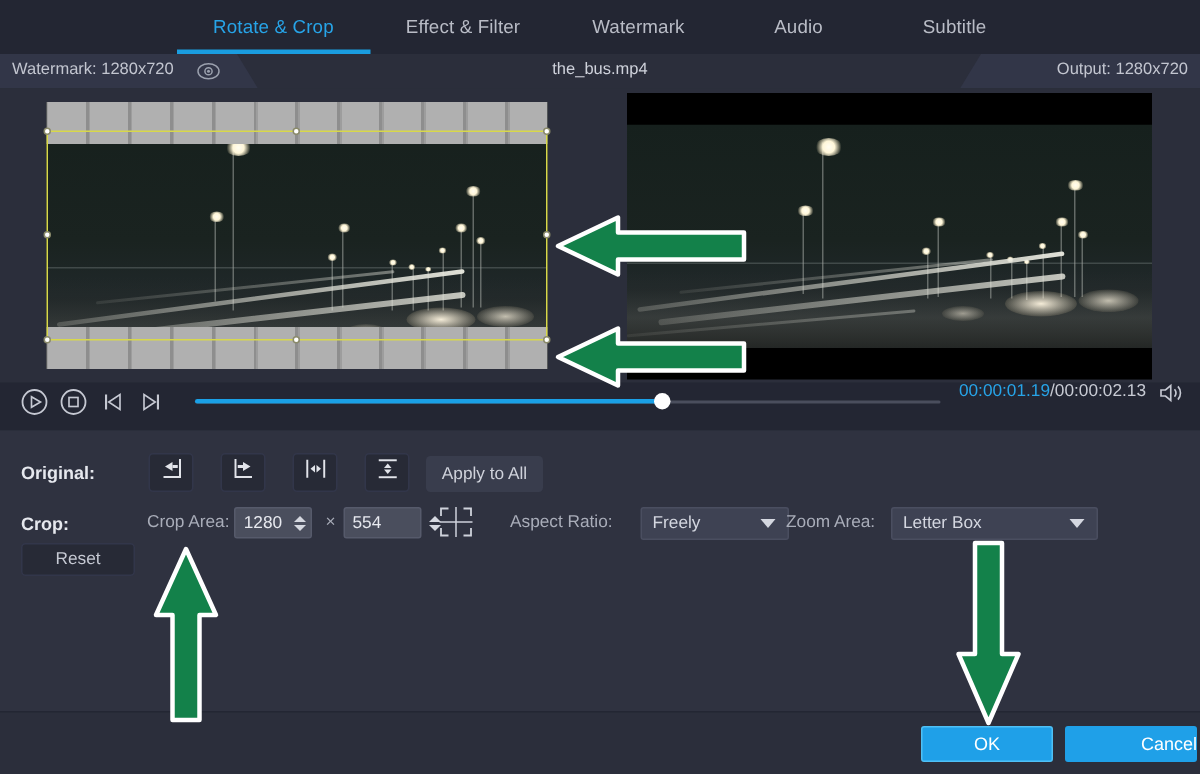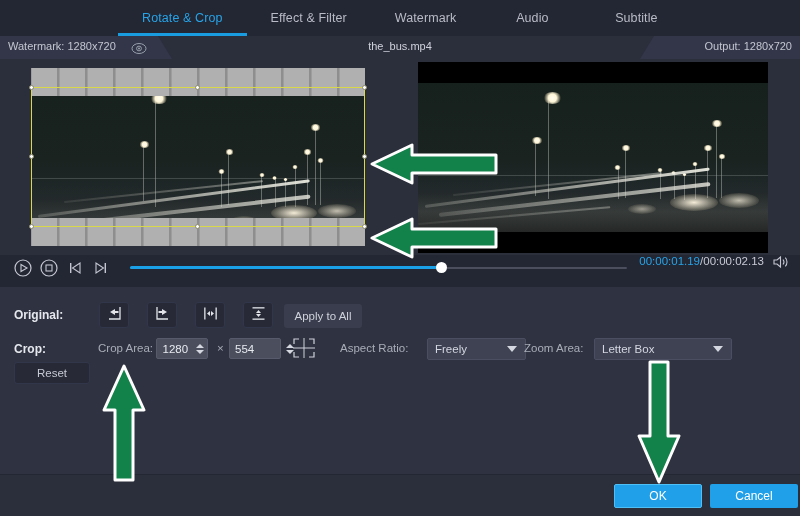--- a/index.html
+++ b/index.html
@@ -338,21 +338,21 @@
   .btn-ok, .btn-cancel {
     position: absolute; top: 9px;
     width: 88px; height: 24px;
     background: #1fa0e8;
     border: none; border-radius: 2px;
     color: #ffffff; font-size: 12px;
     font-family: "Liberation Sans", sans-serif;
     cursor: pointer;
   }
   .btn-ok { left: 614px; border: 1px solid #4fc0f5; }
-  .btn-cancel { left: 710px; }
+  .btn-cancel { left: 710px; text-align: right; }
 
   
   .ann { position: absolute; pointer-events: none; }
   .ann svg { display: block; }
 </style>
 </head>
 <body>
 
 <div class="app">
 

